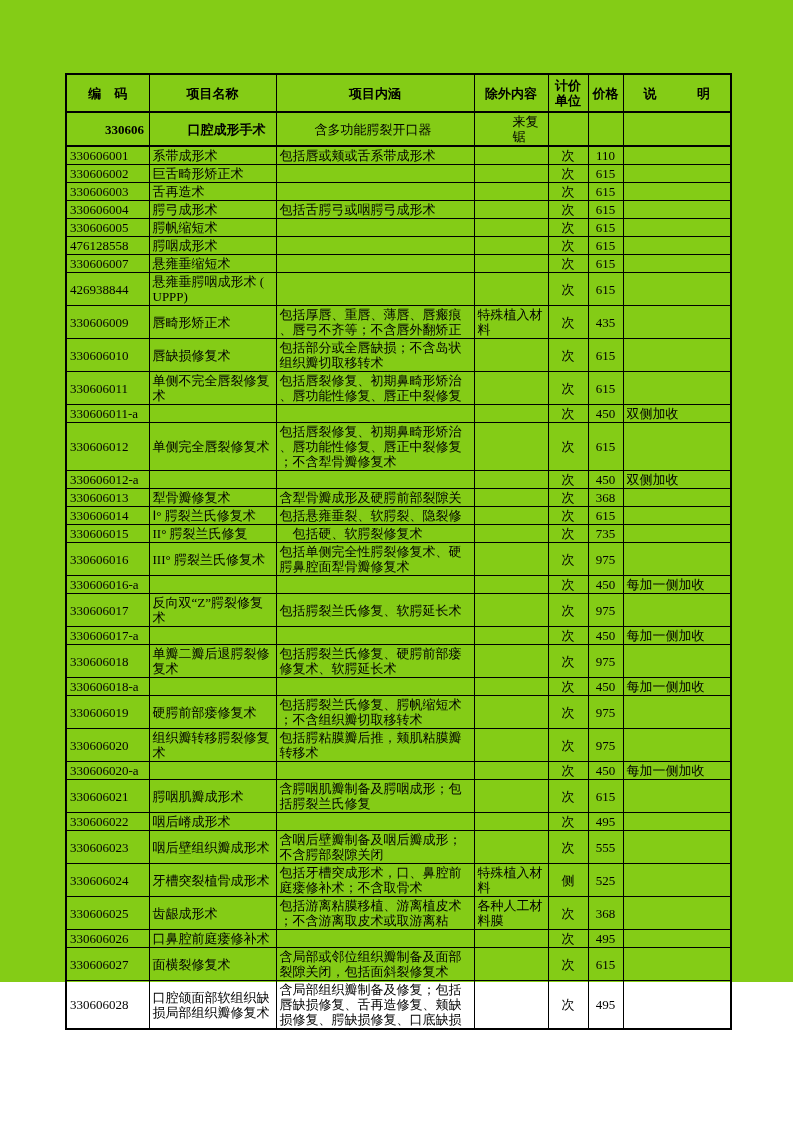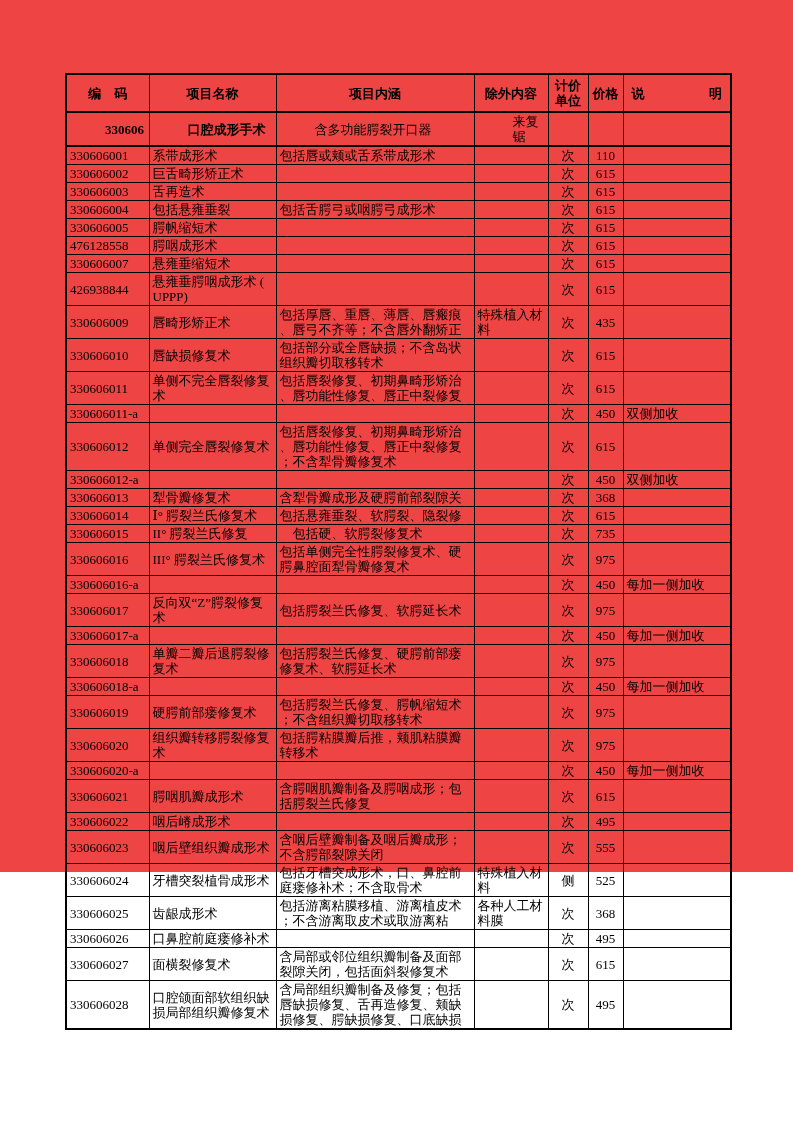--- a/index.html
+++ b/index.html
@@ -5,22 +5,23 @@
   * { margin: 0; padding: 0; box-sizing: border-box; }
   html, body {
     width: 793px; height: 1122px;
     background: #ffffff;
     font-family: "Liberation Serif", "DejaVu Serif", serif;
     color: #000;
     overflow: hidden;
   }
   .page {
     position: relative;
-    width: 793px; height: 872px;
-    background: #ef4444;
+    width: 793px; height: 982px;
+    background: #84cc16;
+    font-family: Liberation Serif, serif;
   }
   table.price-table {
     position: absolute;
     left: 65px; top: 73px;
     width: 665px;
     border-collapse: collapse;
     table-layout: fixed;
     font-size: 13px;
     line-height: 15px;
   }
@@ -41,21 +42,21 @@
   thead th {
     font-weight: bold;
     text-align: center;
     padding: 3px 2px;
     height: 36px;
     border-bottom: 2px solid #000;
   }
   thead th.th-note {
     text-align: justify;
     text-align-last: justify;
-    padding: 3px 8px;
+    padding: 3px 20px;
   }
   tbody td {
     padding: 1px 3px;
     word-break: break-all;
     line-break: anywhere;
     text-align: left;
   }
   tbody tr { height: 18px; }
   td.c-unit, td.c-price { text-align: center; word-break: keep-all; }
   tr.section-row td.c-code,
@@ -119,21 +120,21 @@
     <td class="c-code">330606003</td>
     <td class="c-name">舌再造术</td>
     <td class="c-desc"></td>
     <td class="c-excl"></td>
     <td class="c-unit">次</td>
     <td class="c-price">615</td>
     <td class="c-note"></td>
   </tr>
         <tr>
     <td class="c-code">330606004</td>
-    <td class="c-name">包括悬雍垂裂</td>
+    <td class="c-name">腭弓成形术</td>
     <td class="c-desc">包括舌腭弓或咽腭弓成形术</td>
     <td class="c-excl"></td>
     <td class="c-unit">次</td>
     <td class="c-price">615</td>
     <td class="c-note"></td>
   </tr>
         <tr>
     <td class="c-code">330606005</td>
     <td class="c-name">腭帆缩短术</td>
     <td class="c-desc"></td>

